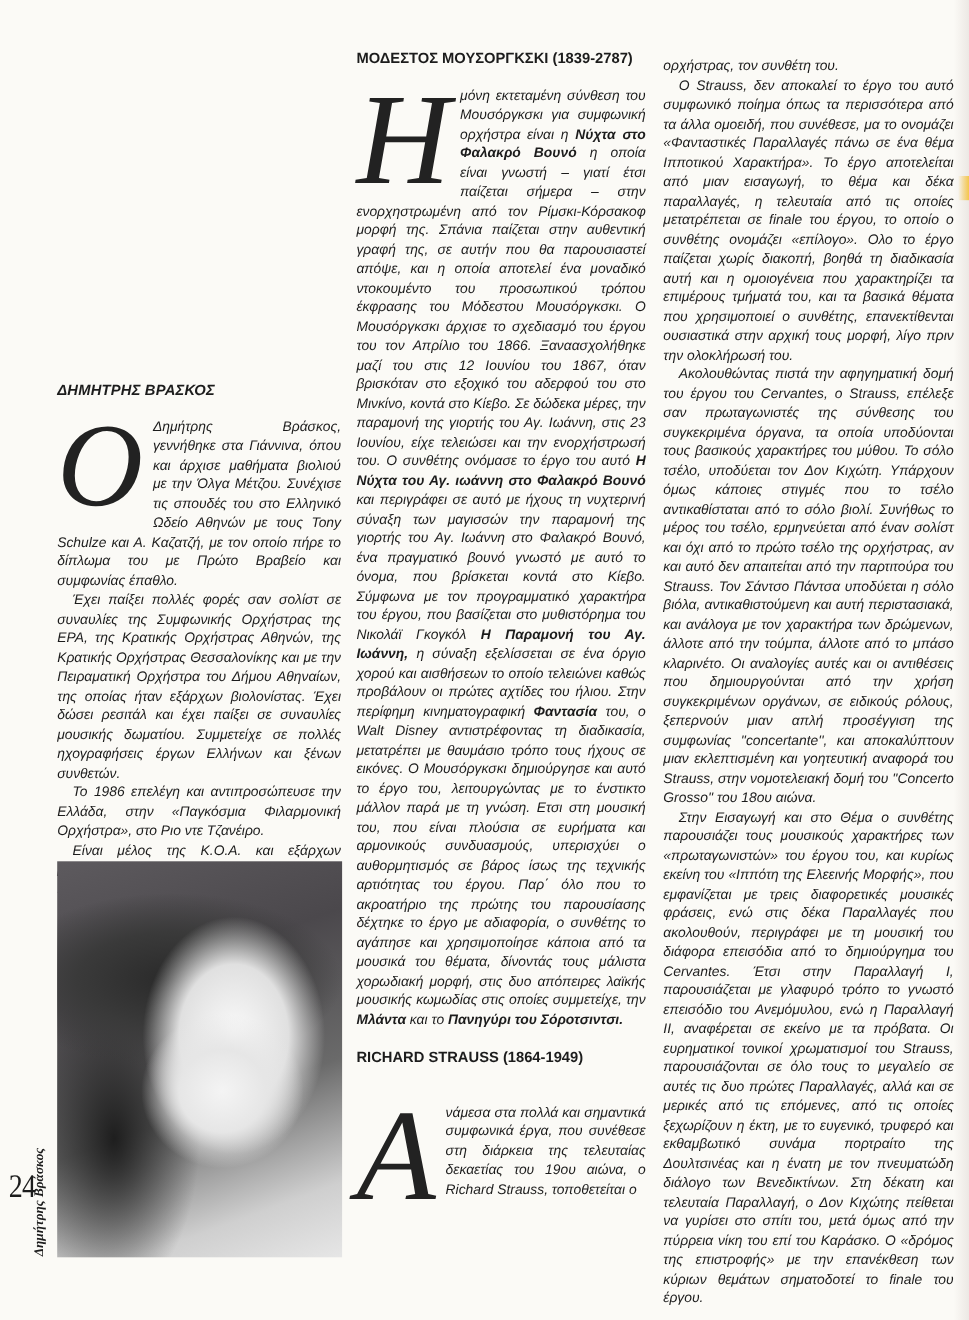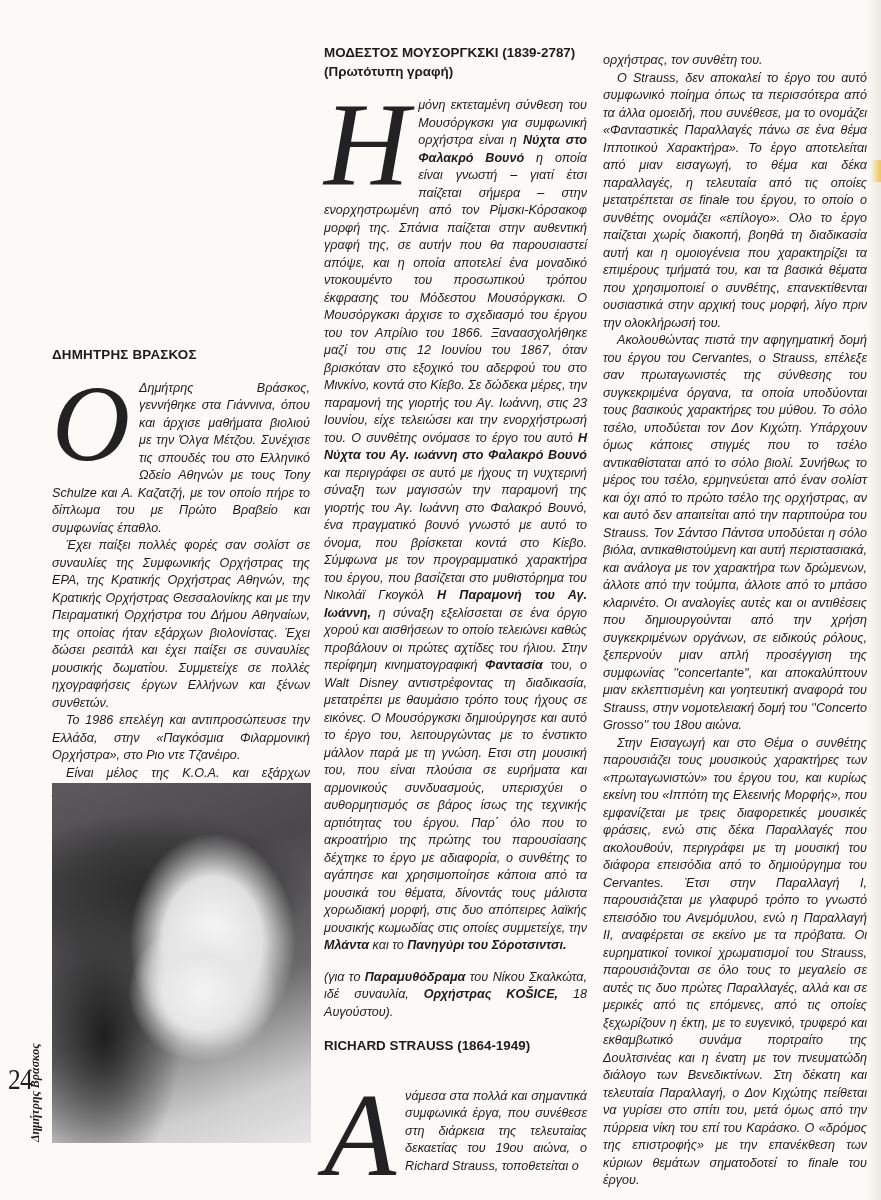--- a/index.html
+++ b/index.html
@@ -22,20 +22,21 @@
   .col { position: absolute; font-size: 12.6px; line-height: 17.5px; }
   .col p { margin: 0; text-align: justify; hyphens: manual; font-style: italic; }
   .col p.indent { text-indent: 14px; }
   .col b { font-weight: bold; }
 
   
   .col-left { left: 52px; top: 346px; width: 258px; }
   .bio-heading {
     font-weight: bold; font-size: 13.4px; letter-spacing: 0.2px;
     margin: 0 0 16px 0;
+    font-style: italic;
   }
   .dropcap {
     float: left; font-family: "Liberation Serif", "DejaVu Serif", serif;
     color: #222; margin: 0 9px 0 0;
   }
   .dropcap-o { font-size: 108px; line-height: 88px; height: 90px; margin-top: 0px; }
   .dropcap-h { font-size: 118px; line-height: 96px; height: 100px; margin-top: 0px; }
   .dropcap-a { font-size: 118px; line-height: 96px; height: 100px; margin-top: 0px; }
 
   
@@ -89,24 +90,22 @@
     <p class="indent">Είναι μέλος της Κ.Ο.Α. και εξάρχων βιολονίστας στην Συμφωνική Ορχήστρα της ΕΡΑ.</p>
   </div>
 
   <div class="photo" title="black-and-white portrait photograph of Dimitris Vraskos"></div>
   <div class="photo-credit">Δημήτρης Βράσκος</div>
   <div class="page-number">24</div>
 
   <div class="col col-mid">
     <div class="piece-heading">
       <div>ΜΟΔΕΣΤΟΣ ΜΟΥΣΟΡΓΚΣΚΙ (1839-2787)</div>
-      <div>(Πρωτότυπη γραφή)</div>
     </div>
     <p><span class="dropcap dropcap-h">Η</span><span>μόνη εκτεταμένη σύνθεση του Μουσόργκσκι για συμφωνική ορχήστρα είναι η </span><b>Νύχτα στο Φαλακρό Βουνό</b><span> η οποία είναι γνωστή – γιατί έτσι παίζεται σήμερα – στην ενορχηστρωμένη από τον Ρίμσκι-Κόρσακοφ μορφή της. Σπάνια παίζεται στην αυθεντική γραφή της, σε αυτήν που θα παρουσιαστεί απόψε, και η οποία αποτελεί ένα μοναδικό ντοκουμέντο του προσωπικού τρόπου έκφρασης του Μόδεστου Μουσόργκσκι. Ο Μουσόργκσκι άρχισε το σχεδιασμό του έργου του τον Απρίλιο του 1866. Ξαναασχολήθηκε μαζί του στις 12 Ιουνίου του 1867, όταν βρισκόταν στο εξοχικό του αδερφού του στο Μινκίνο, κοντά στο Κίεβο. Σε δώδεκα μέρες, την παραμονή της γιορτής του Αγ. Ιωάννη, στις 23 Ιουνίου, είχε τελειώσει και την ενορχήστρωσή του. Ο συνθέτης ονόμασε το έργο του αυτό </span><b>Η Νύχτα του Αγ. ιωάννη στο Φαλακρό Βουνό</b><span> και περιγράφει σε αυτό με ήχους τη νυχτερινή σύναξη των μαγισσών την παραμονή της γιορτής του Αγ. Ιωάννη στο Φαλακρό Βουνό, ένα πραγματικό βουνό γνωστό με αυτό το όνομα, που βρίσκεται κοντά στο Κίεβο. Σύμφωνα με τον προγραμματικό χαρακτήρα του έργου, που βασίζεται στο μυθιστόρημα του Νικολάϊ Γκογκόλ </span><b>Η Παραμονή του Αγ. Ιωάννη,</b><span> η σύναξη εξελίσσεται σε ένα όργιο χορού και αισθήσεων το οποίο τελειώνει καθώς προβάλουν οι πρώτες αχτίδες του ήλιου. Στην περίφημη κινηματογραφική </span><b>Φαντασία</b><span> του, ο Walt Disney αντιστρέφοντας τη διαδικασία, μετατρέπει με θαυμάσιο τρόπο τους ήχους σε εικόνες. Ο Μουσόργκσκι δημιούργησε και αυτό το έργο του, λειτουργώντας με το ένστικτο μάλλον παρά με τη γνώση. Ετσι στη μουσική του, που είναι πλούσια σε ευρήματα και αρμονικούς συνδυασμούς, υπερισχύει ο αυθορμητισμός σε βάρος ίσως της τεχνικής αρτιότητας του έργου. Παρ΄ όλο που το ακροατήριο της πρώτης του παρουσίασης δέχτηκε το έργο με αδιαφορία, ο συνθέτης το αγάπησε και χρησιμοποίησε κάποια από τα μουσικά του θέματα, δίνοντάς τους μάλιστα χορωδιακή μορφή, στις δυο απόπειρες λαϊκής μουσικής κωμωδίας στις οποίες συμμετείχε, την </span><b>Μλάντα</b><span> και το </span><b>Πανηγύρι του Σόροτσιντσι.</b></p>
-    <p class="note"><span>(για το </span><b>Παραμυθόδραμα</b><span> του Νίκου Σκαλκώτα, ιδέ συναυλία, </span><b>Ορχήστρας KOŠICE,</b><span> 18 Αυγούστου).</span></p>
 
     <div class="piece-heading second">
       <div>RICHARD STRAUSS (1864-1949)</div>
     </div>
     <p><span class="dropcap dropcap-a">Α</span><span>νάμεσα στα πολλά και σημαντικά συμφωνικά έργα, που συνέθεσε στη διάρκεια της τελευταίας δεκαετίας του 19ου αιώνα, ο Richard Strauss, τοποθετείται ο </span></p>
   </div>
 
   <div class="col col-right">
     <p>ορχήστρας, τον συνθέτη του.</p>
     <p class="indent">Ο Strauss, δεν αποκαλεί το έργο του αυτό συμφωνικό ποίημα όπως τα περισσότερα από τα άλλα ομοειδή, που συνέθεσε, μα το ονομάζει «Φανταστικές Παραλλαγές πάνω σε ένα θέμα Ιπποτικού Χαρακτήρα». Το έργο αποτελείται από μιαν εισαγωγή, το θέμα και δέκα παραλλαγές, η τελευταία από τις οποίες μετατρέπεται σε finale του έργου, το οποίο ο συνθέτης ονομάζει «επίλογο». Ολο το έργο παίζεται χωρίς διακοπή, βοηθά τη διαδικασία αυτή και η ομοιογένεια που χαρακτηρίζει τα επιμέρους τμήματά του, και τα βασικά θέματα που χρησιμοποιεί ο συνθέτης, επανεκτίθενται ουσιαστικά στην αρχική τους μορφή, λίγο πριν την ολοκλήρωσή του.</p>

